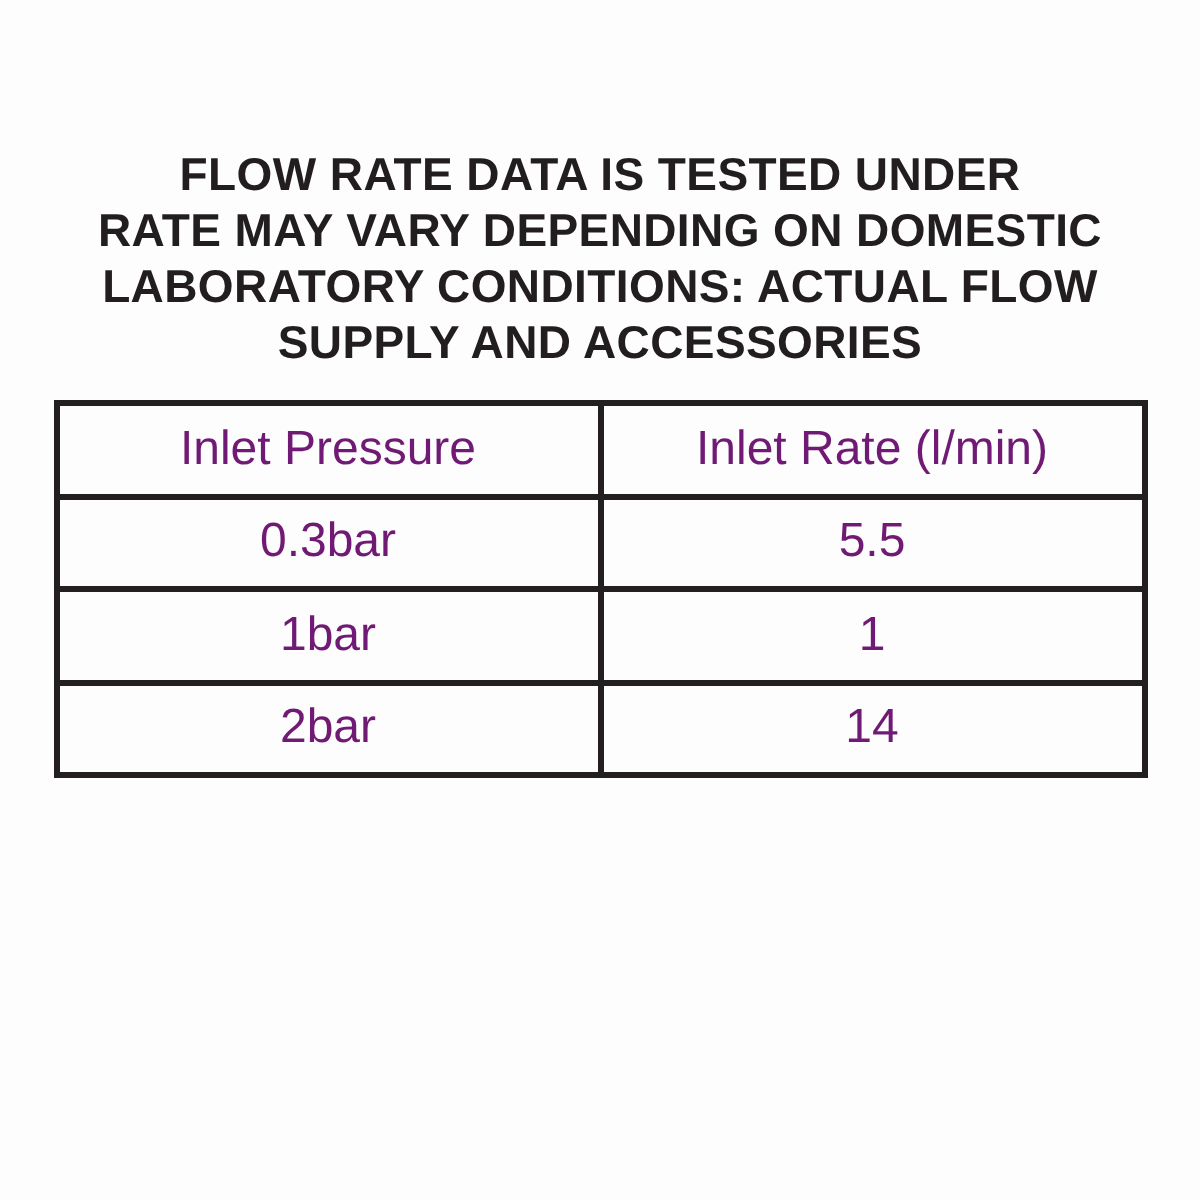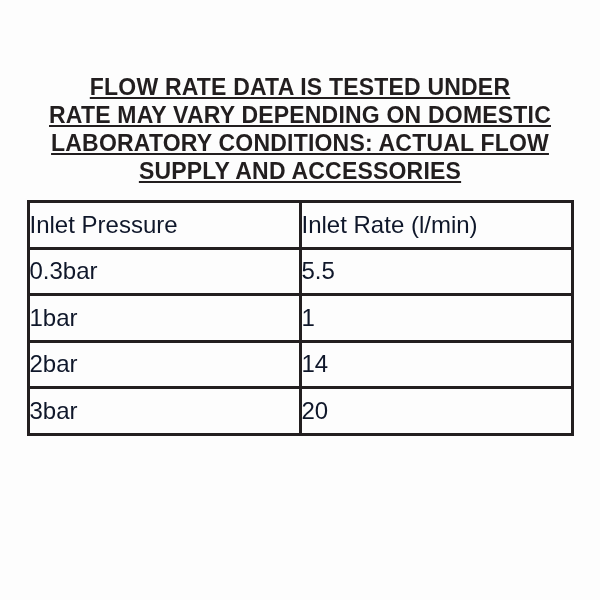--- a/index.html
+++ b/index.html
@@ -20,38 +20,37 @@
   }
   .notice {
     margin: 73px auto 0 auto;
     width: 540px;
     text-align: center;
     font-weight: bold;
     font-size: 23px;
     line-height: 28px;
     letter-spacing: 0.2px;
     color: #221e1f;
-    text-decoration: underline;
   }
   table.flow-table {
     border-collapse: collapse;
     margin: 15px auto 0 auto;
     width: 547px;
     table-layout: fixed;
   }
   table.flow-table th,
   table.flow-table td {
     border: 3px solid #231f20;
     width: 50%;
     height: 43.5px;
-    text-align: left;
+    text-align: center;
     vertical-align: middle;
     font-size: 24px;
     font-weight: normal;
-    color: #0f172a;
+    color: #701a75;
     padding: 0;
   }
 </style>
 </head>
 <body>
 
 <div class="canvas">
 
   <div class="notice">
     <div>FLOW RATE DATA IS TESTED UNDER</div>
@@ -73,20 +72,16 @@
         <td>5.5</td>
       </tr>
       <tr>
         <td>1bar</td>
         <td>1</td>
       </tr>
       <tr>
         <td>2bar</td>
         <td>14</td>
       </tr>
-      <tr>
-        <td>3bar</td>
-        <td>20</td>
-      </tr>
     </tbody>
   </table>
 
 </div>
 
 </body></html>

